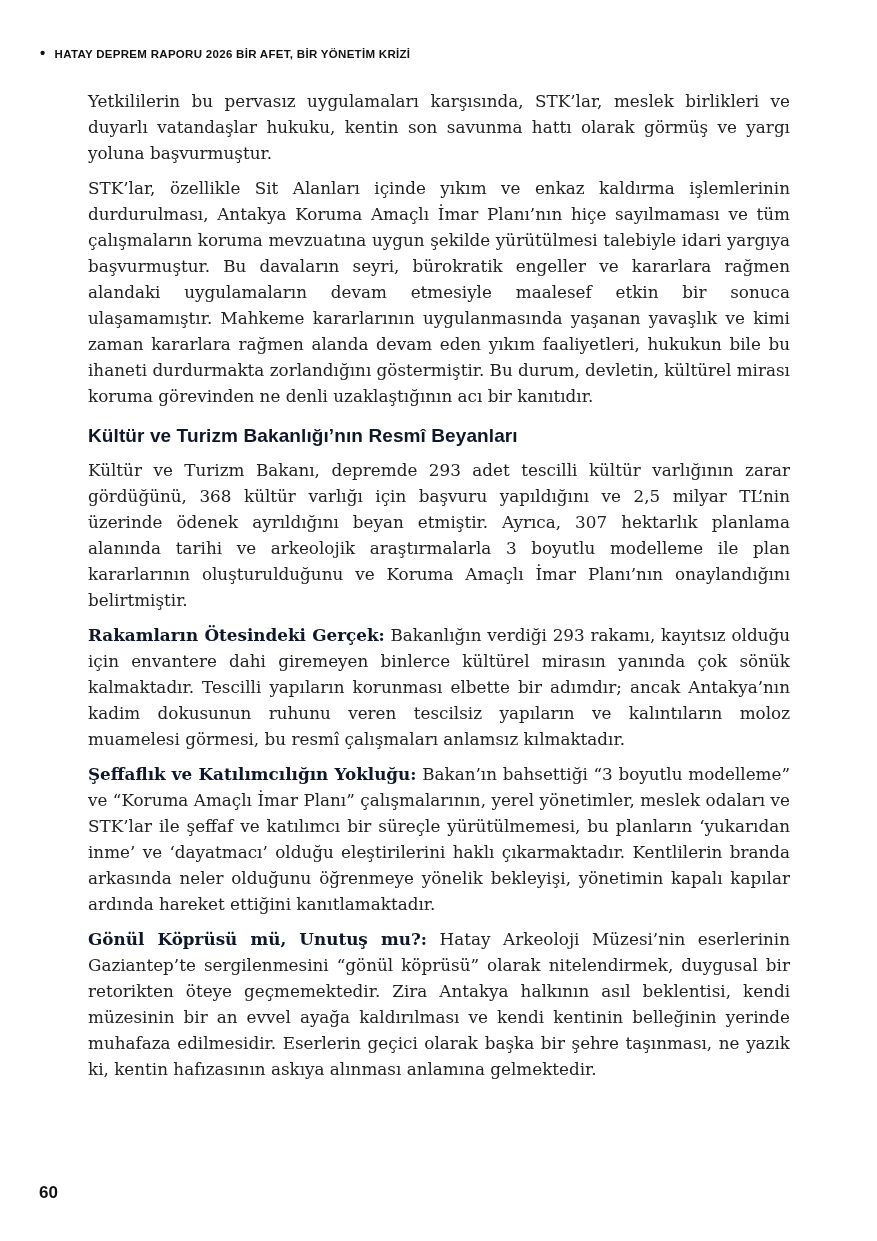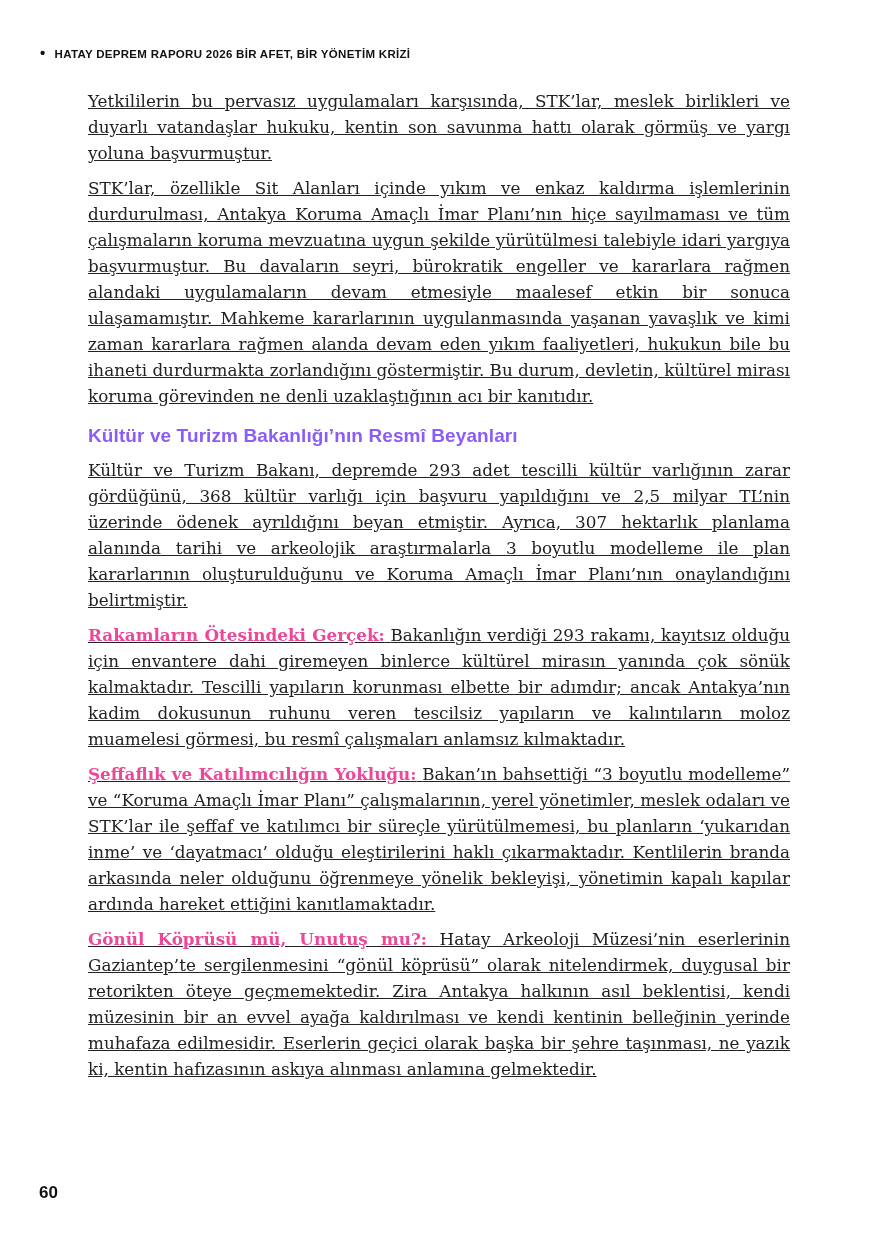--- a/index.html
+++ b/index.html
@@ -42,32 +42,31 @@
       top: 88px;
       left: 88px;
       width: 702px;
     }
     .body-para {
       font-size: 16.8px;
       line-height: 26px;
       text-align: justify;
       color: #222222;
       margin-bottom: 9px;
-      text-decoration: underline;
     }
     .body-para .lead {
       font-weight: 700;
-      color: #ec4899;
+      color: #0f172a;
     }
     .section-heading {
       font-family: "Liberation Sans", sans-serif;
       font-weight: 700;
       font-size: 19px;
       line-height: 24px;
-      color: #8b5cf6;
+      color: #0f172a;
       margin: 15px 0 9px 0;
       letter-spacing: 0.1px;
     }
     .page-number {
       position: absolute;
       left: 39px;
       bottom: 38px;
       font-family: "Liberation Sans", sans-serif;
       font-weight: 700;
       font-size: 17px;

